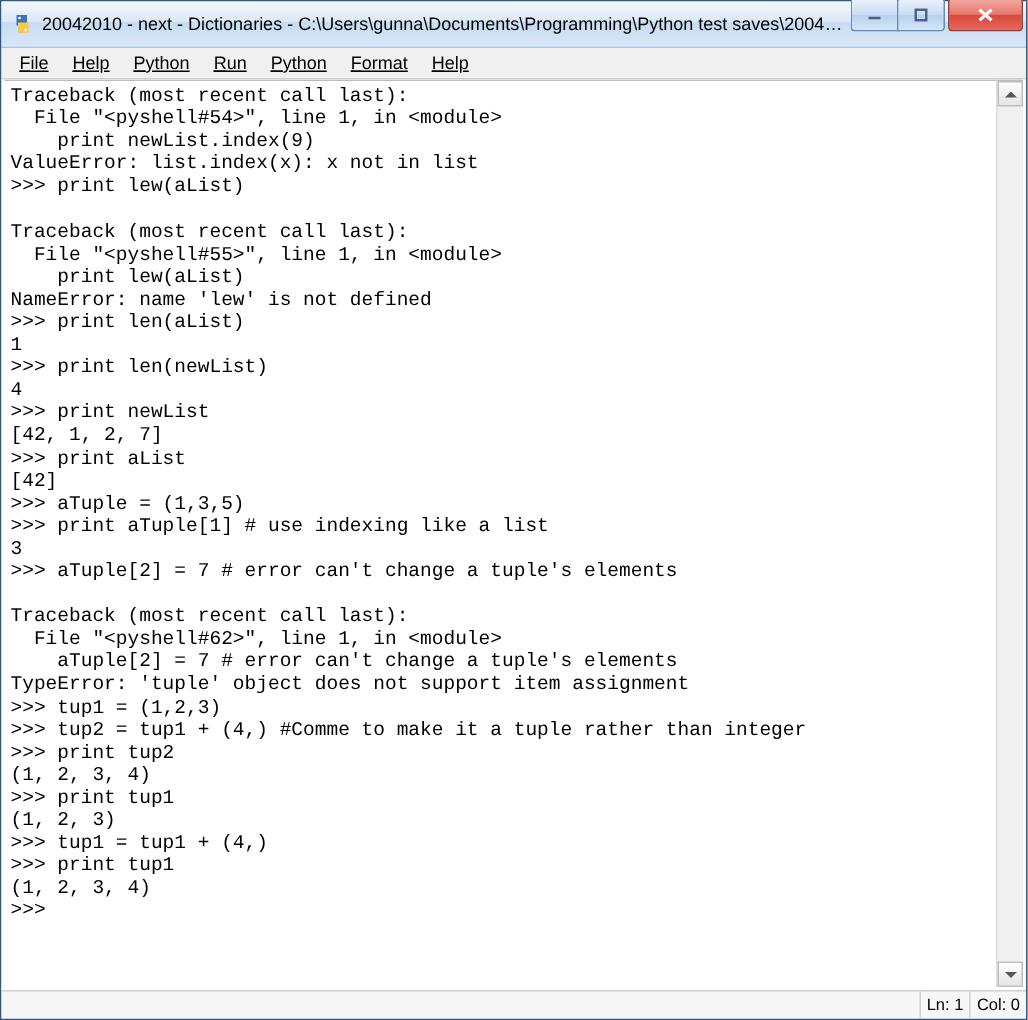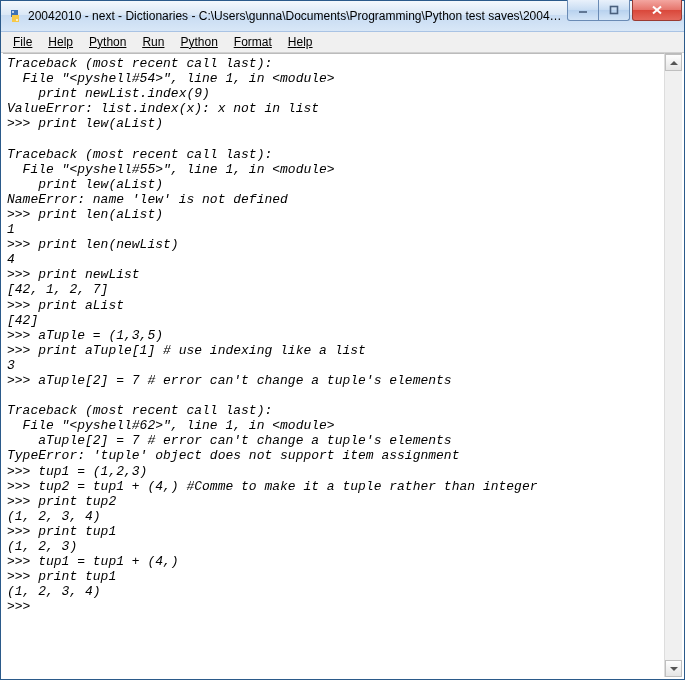--- a/index.html
+++ b/index.html
@@ -101,21 +101,20 @@
   .menuitem-raw .ul { text-decoration: underline; }
 
   
   .editor-wrap {
     flex: 1;
     display: flex;
     position: relative;
     border: 2px solid #fff;
     border-top: none;
     overflow: hidden;
-    font-style: italic;
   }
   .editor {
     flex: 1;
     background: #fff;
     font-family: "Courier New", monospace;
     font-size: 13px;
     line-height: 15.1px;
     color: #000;
     white-space: pre;
     padding: 2px 0 2px 4px;
@@ -252,14 +251,18 @@
     <div class="scrollbar">
       <div class="scrollbtn">
           <div class="tri up"></div>
         </div>
       <div class="scrollbtn bottom">
           <div class="tri down"></div>
         </div>
     </div>
   </div>
 
+  <div class="statusbar">
+    <div class="statcell">Ln: 1</div>
+    <div class="statcell">Col: 0</div>
+  </div>
 
 </div>
 
 </body></html>

